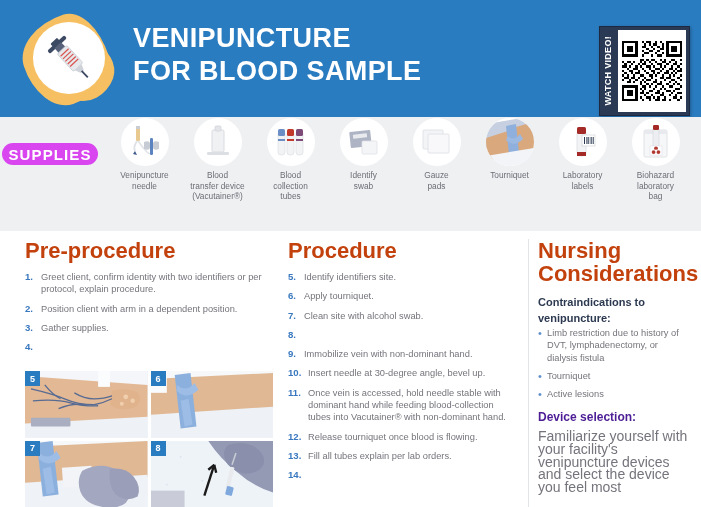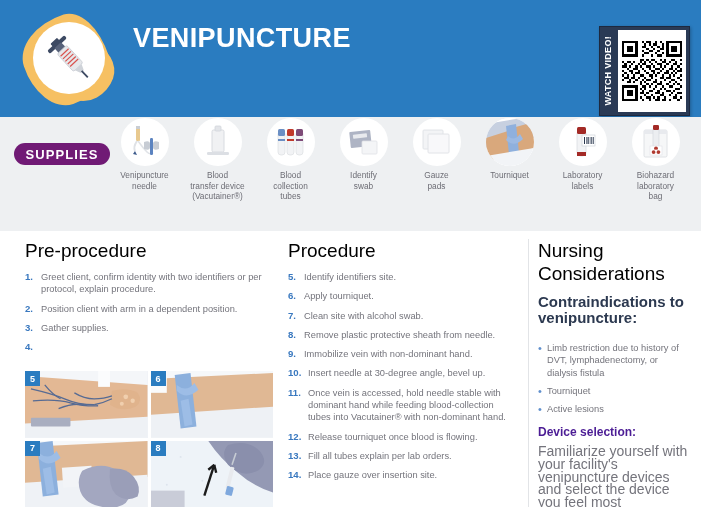--- a/index.html
+++ b/index.html
@@ -90,26 +90,26 @@
   .qr-img { width:72px; height:82px; background:#fff; padding:2px; }
 
   
   .supplies {
     position:relative;
     height:114px;
     background:#eef0f2;
   }
   .supplies-pill {
     position:absolute;
-    left:14px; top:143px;
+    left:2px; top:143px;
     width:96px; height:22px;
-    background:#701a75;
+    background:#d946ef;
     border-radius:11px;
     color:#ffffff;
-    font-size:13px;
+    font-size:15px;
     font-weight:bold;
     letter-spacing:1.1px;
     display:flex; align-items:center; justify-content:center;
   }
   .supply-row {
     position:absolute;
     left:108px; top:118px;
     width:590px;
     display:flex;
   }
@@ -145,32 +145,32 @@
   .col-proc { position:absolute; left:288px; top:8px;  width:230px; }
   .col-nurse{ position:absolute; left:538px; top:8px;  width:150px; }
   .divider {
     position:absolute;
     left:528px; top:8px;
     width:1px; height:268px;
     background:#e2e4e7;
   }
 
   h2.col-title {
-    font-size:19px;
-    font-weight:normal;
-    color:#000000;
+    font-size:22px;
+    font-weight:bold;
+    color:#c2410c;
     line-height:23px;
     margin-bottom:9px;
   }
   h3.sub-title {
-    font-size:15px;
+    font-size:11px;
     font-weight:bold;
     color:#2c3950;
     line-height:16px;
-    margin-bottom:16px;
+    margin-bottom:1px;
   }
   h3.sub-title2 {
     font-size:12px;
     font-weight:bold;
     color:#4c1d95;
     line-height:16px;
     margin:9px 0 5px 0;
   }
 
   ol.steps { list-style:none; }
@@ -262,20 +262,21 @@
           <line x1="31" y1="43" x2="42" y2="43"></line>
         </g>
         <path d="M32 49 L41 49 L38.5 55 L34.5 55 Z" fill="#cfd3d9"></path>
         <rect x="35.6" y="54" width="1.8" height="9" fill="#3d4a63"></rect>
       </g>
     </svg>
   </div>
 
   <div class="title-block">
     <div class="title-line">VENIPUNCTURE</div>
+    <div class="title-line">FOR BLOOD SAMPLE</div>
   </div>
 
   <div class="qr-panel">
     <div class="qr-label">WATCH VIDEO!</div>
     <svg class="qr-img" viewBox="0 0 29 29" shape-rendering="crispEdges">
       <rect width="29" height="29" fill="#fff"></rect>
       <g fill="#000">
         <rect x="1" y="1" width="7" height="1"></rect>
           <rect x="1" y="2" width="1" height="5"></rect>
         <rect x="7" y="2" width="1" height="5"></rect>
@@ -728,21 +729,20 @@
       <li>
         <span class="num">6.</span>
         <span>Apply tourniquet.</span>
       </li>
       <li>
         <span class="num">7.</span>
         <span>Clean site with alcohol swab.</span>
       </li>
       <li>
         <span class="num">8.</span>
-        <span>Remove plastic protective sheath from needle.</span>
       </li>
       <li>
         <span class="num">9.</span>
         <span>Immobilize vein with non-dominant hand.</span>
       </li>
       <li>
         <span class="num wide">10.</span>
         <span>Insert needle at 30-degree angle, bevel up.</span>
       </li>
       <li>
@@ -752,21 +752,20 @@
       <li>
         <span class="num wide">12.</span>
         <span>Release tourniquet once blood is flowing.</span>
       </li>
       <li>
         <span class="num wide">13.</span>
         <span>Fill all tubes explain per lab orders.</span>
       </li>
       <li>
         <span class="num wide">14.</span>
-        <span>Place gauze over insertion site.</span>
       </li>
     </ol>
   </div>
 
   <div class="col-nurse">
     <h2 class="col-title">Nursing Considerations</h2>
     <h3 class="sub-title">Contraindications to venipuncture:</h3>
     <ul class="bullets">
       <li>
         <span class="dot">•</span>

